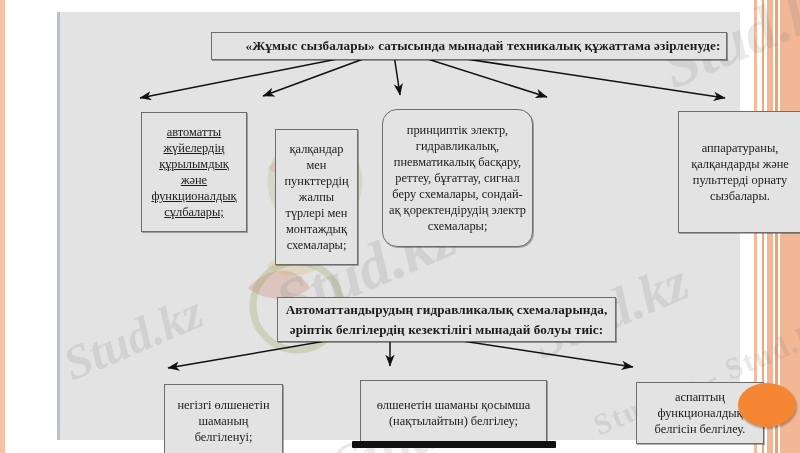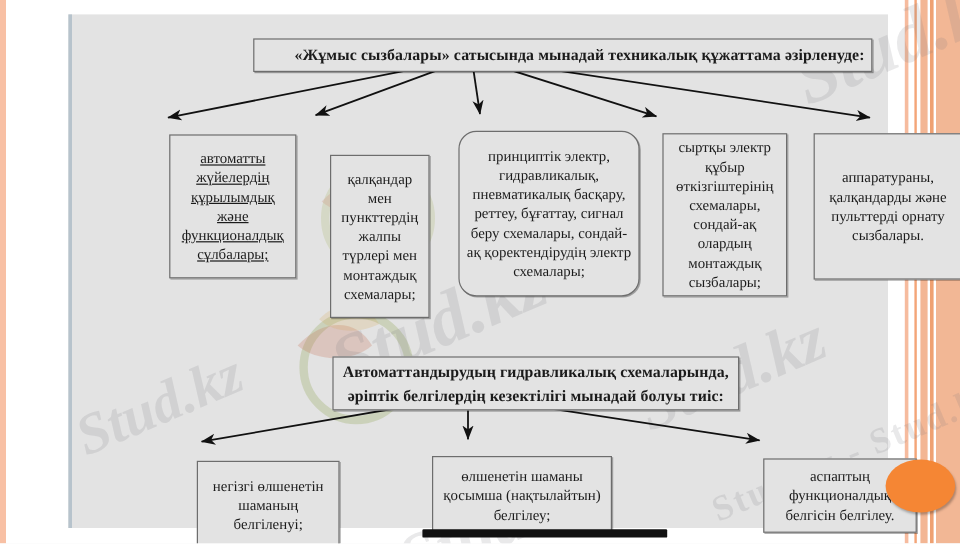--- a/index.html
+++ b/index.html
@@ -109,21 +109,21 @@
   #leaf-3 { left: 322px; top: 97px;  width: 151px; height: 138px; border-radius: 15px; }
   #leaf-4 { left: 492px; top: 99px;  width: 104px; height: 136px; }
   #leaf-5 { left: 618px; top: 99px;  width: 124px; height: 122px; }
 
   
   #header2-box { left: 217px; top: 285px; width: 339px; height: 45px;
                  line-height: 1.45; }
 
   
   #bleaf-1 { left: 104px; top: 372px; width: 119px; height: 74px; }
-  #bleaf-2 { left: 300px; top: 368px; width: 150px; height: 66px; }
+  #bleaf-2 { left: 300px; top: 368px; width: 187px; height: 66px; }
   #bleaf-3 { left: 576px; top: 370px; width: 128px; height: 62px; }
 
   
   #connectors {
     position: absolute; left: 0; top: 0;
     width: 683px; height: 428px;
     pointer-events: none;
   }
 
   
@@ -205,23 +205,20 @@
 
     <div class="box leaf" id="leaf-1">
       <span class="txt">автоматты жүйелердің құрылымдық және функционалдық сұлбалары;</span>
     </div>
     <div class="box leaf" id="leaf-2">
       <span class="txt">қалқандар мен пункттердің жалпы түрлері мен монтаждық схемалары;</span>
     </div>
     <div class="box leaf" id="leaf-3">
       <span class="txt">принциптік электр, гидравликалық, пневматикалық басқару, реттеу, бұғаттау, сигнал беру схемалары, сондай-ақ қоректендірудің электр схемалары;</span>
     </div>
-    <div class="box leaf" id="leaf-4">
-      <span class="txt">сыртқы электр құбыр өткізгіштерінің схемалары, сондай-ақ олардың монтаждық сызбалары;</span>
-    </div>
     <div class="box leaf" id="leaf-5">
       <span class="txt">аппаратураны, қалқандарды және пульттерді орнату сызбалары.</span>
     </div>
 
     <div class="box header" id="header2-box">
       <span class="txt">
         <span>Автоматтандырудың гидравликалық схемаларында,</span><br>
         <span>әріптік белгілердің кезектілігі мынадай болуы тиіс:</span>
       </span>
     </div>

